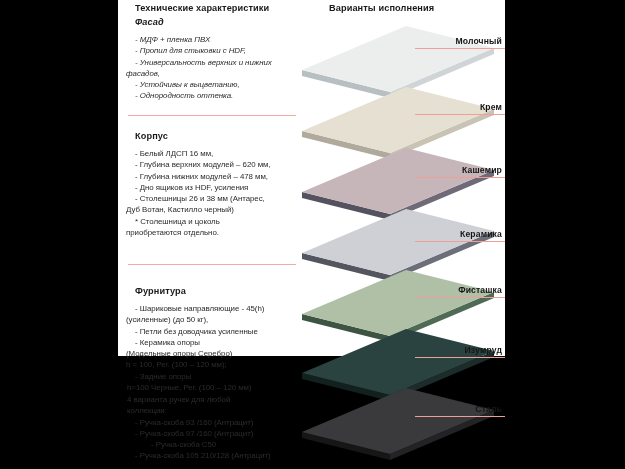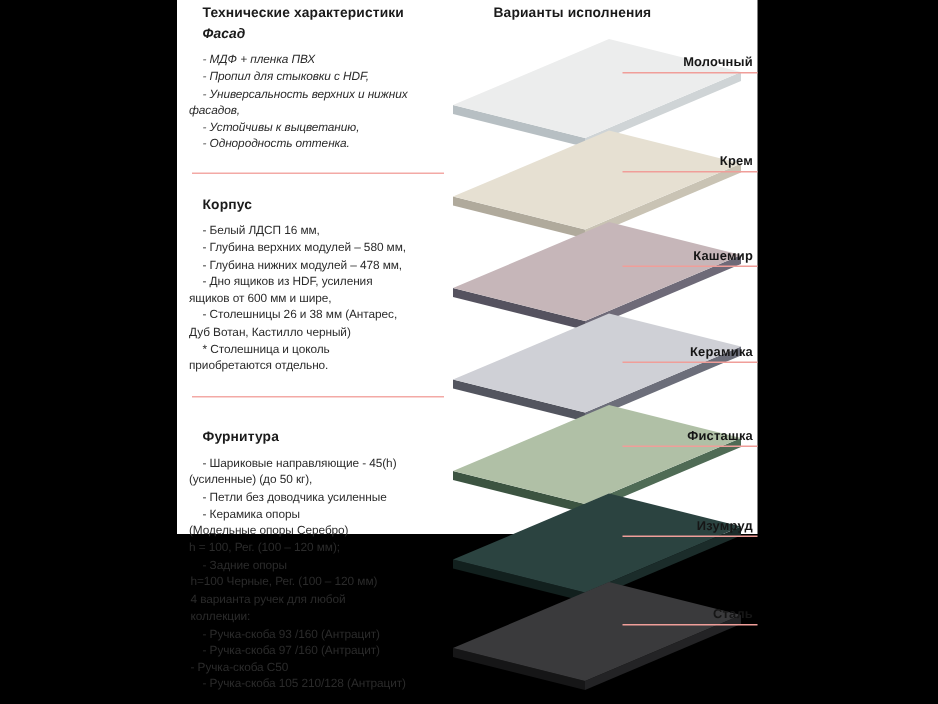--- a/index.html
+++ b/index.html
@@ -137,24 +137,23 @@
         <div> - Однородность оттенка.</div>
       </div>
     </div>
 
     <div class="rule" style="position:absolute; top:115px;"></div>
 
     <div class="blk" style="top:131px;">
       <div class="sect-head" style="padding-left:9px;">Корпус</div>
       <div class="body-text" style="padding-left:9px; padding-top:7px;">
         <div> - Белый ЛДСП 16 мм,</div>
-        <div> - Глубина верхних модулей – 580 мм,</div>
+        <div> - Глубина верхних модулей – 620 мм,</div>
         <div> - Глубина нижних модулей – 478 мм,</div>
         <div> - Дно ящиков из HDF, усиления</div>
-        <div style="margin-left:-9px;">ящиков от 600 мм и шире,</div>
         <div> - Столешницы 26 и 38 мм (Антарес,</div>
         <div style="margin-left:-9px;">Дуб Вотан, Кастилло черный)</div>
         <div> * Столешница и цоколь</div>
         <div style="margin-left:-9px;">приобретаются отдельно.</div>
       </div>
     </div>
 
     <div class="rule" style="position:absolute; top:264px;"></div>
 
     <div class="blk" style="top:286px;">
@@ -170,21 +169,21 @@
         <div style="margin-left:-8px;"> h=100 Черные, Рег. (100 – 120 мм)</div>
       </div>
     </div>
 
     <div class="blk" style="top:394px;">
       <div class="body-text" style="padding-left:1px;">
         <div>4 варианта ручек для любой</div>
         <div>коллекции:</div>
         <div style="margin-left:8px;"> - Ручка-скоба 93 /160 (Антрацит)</div>
         <div style="margin-left:8px;"> - Ручка-скоба 97 /160 (Антрацит)</div>
-        <div style="margin-left:0;"> - Ручка-скоба С50</div>
+        <div style="margin-left:24px;"> - Ручка-скоба С50</div>
         <div style="margin-left:8px;"> - Ручка-скоба 105 210/128 (Антрацит)</div>
       </div>
     </div>
 
   </div>
 
   <div class="right-col">
 
     <div class="variants-title">Варианты исполнения</div>
 

